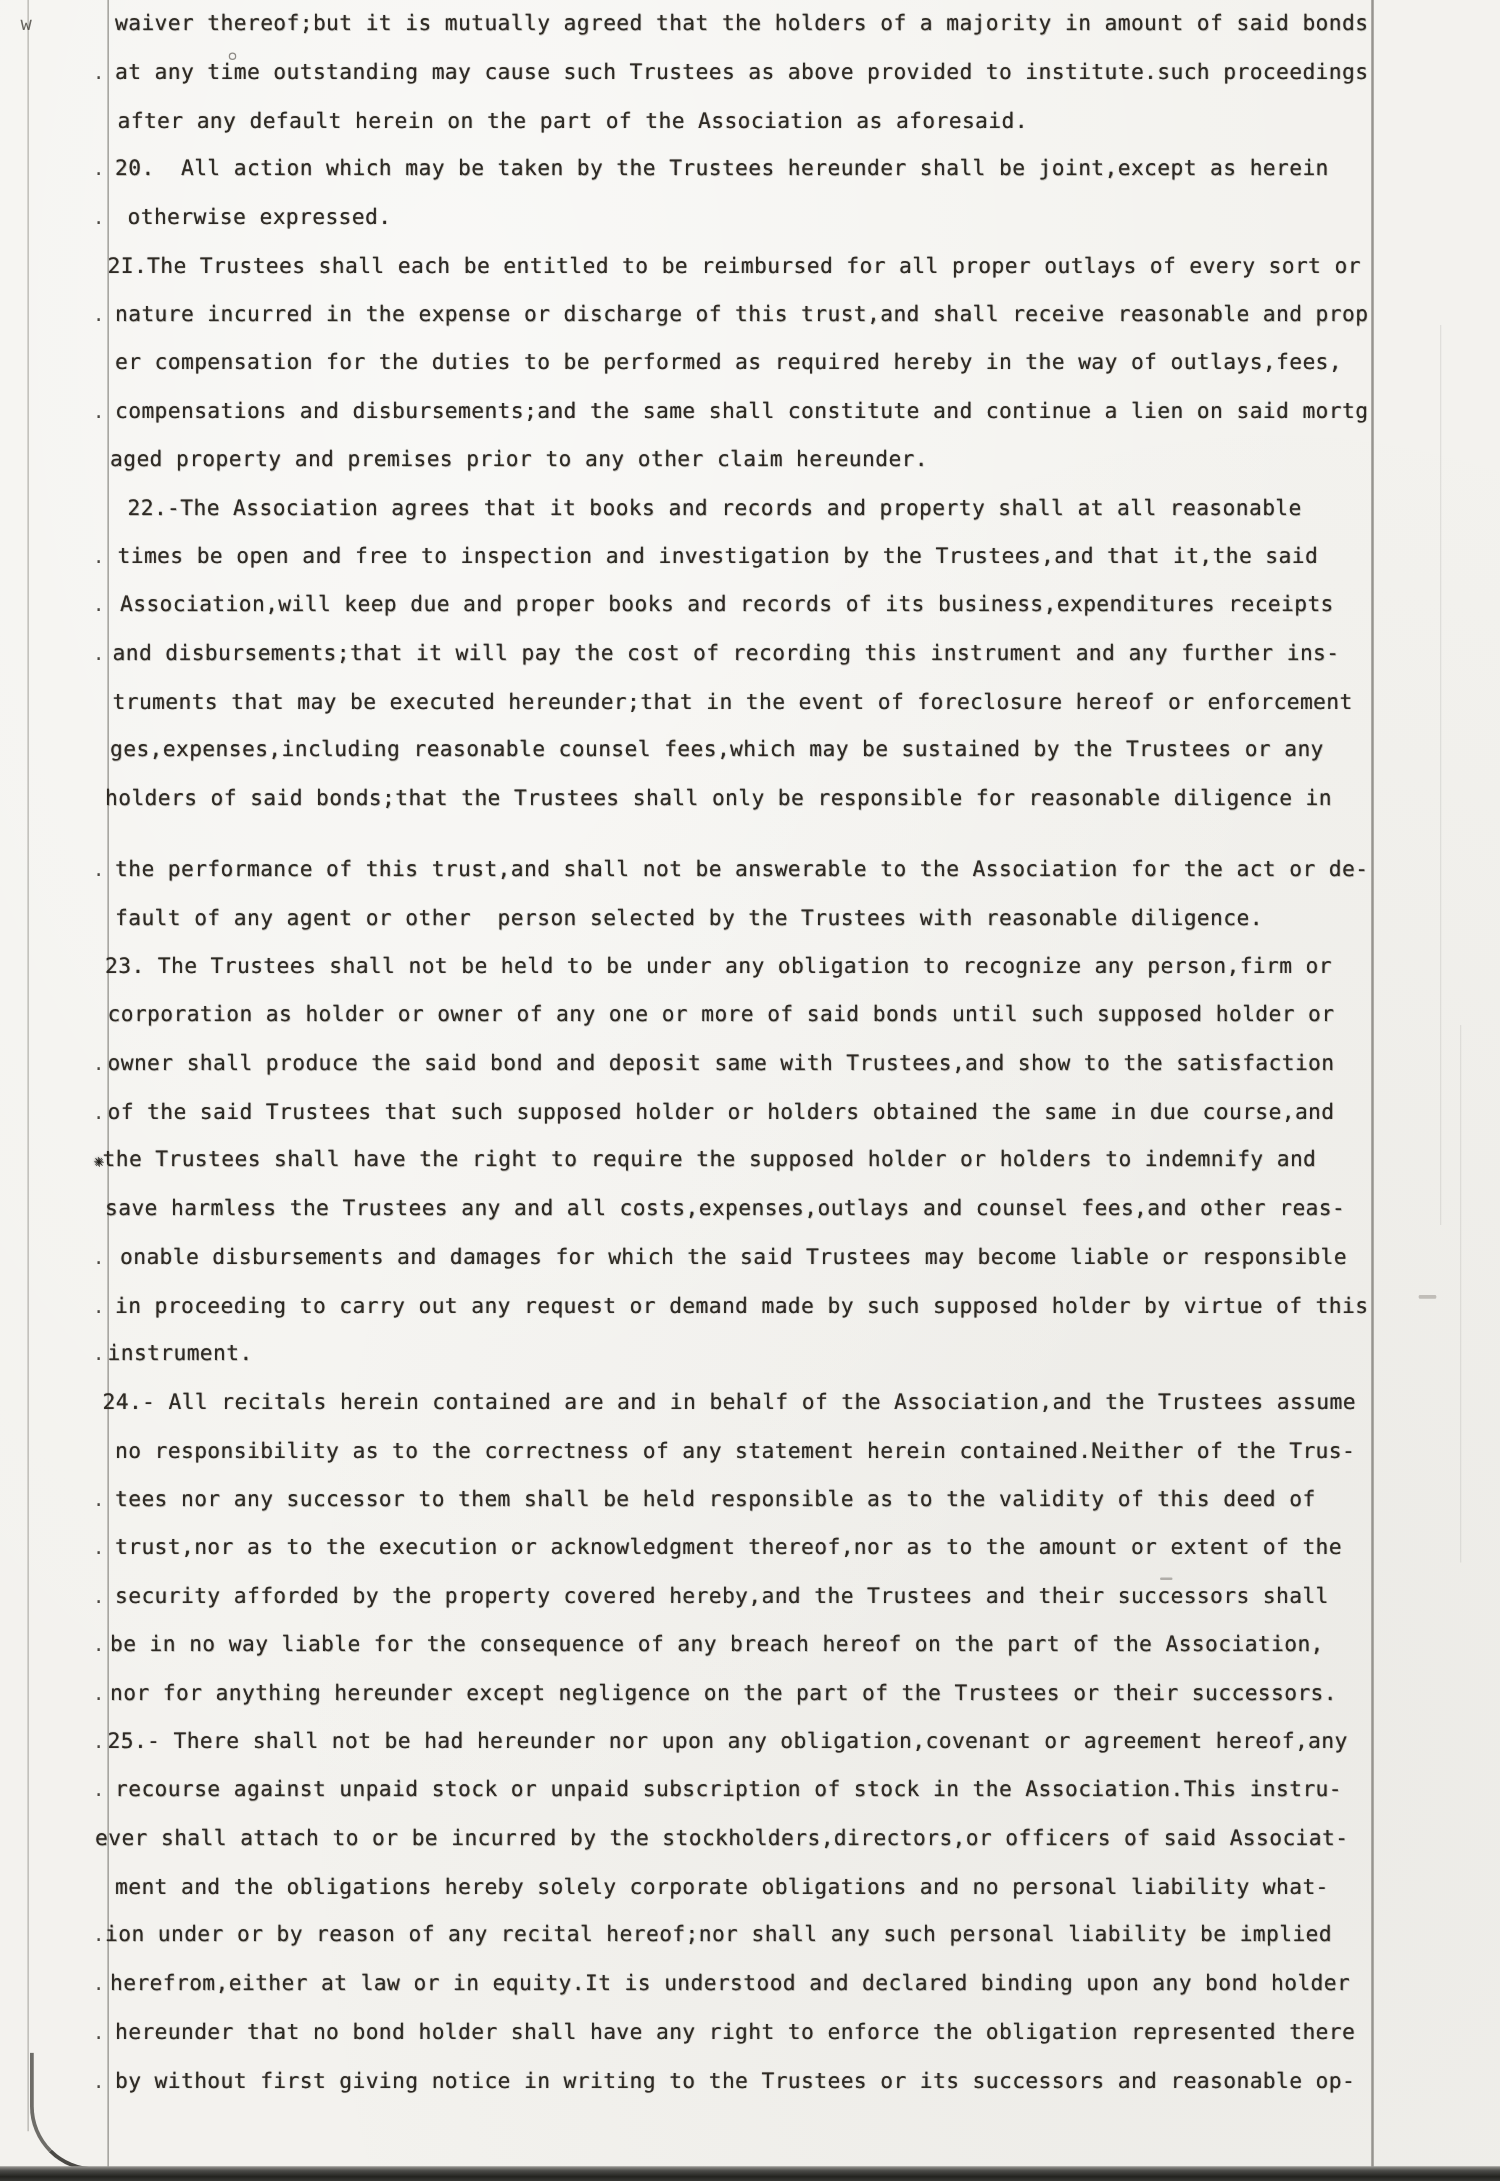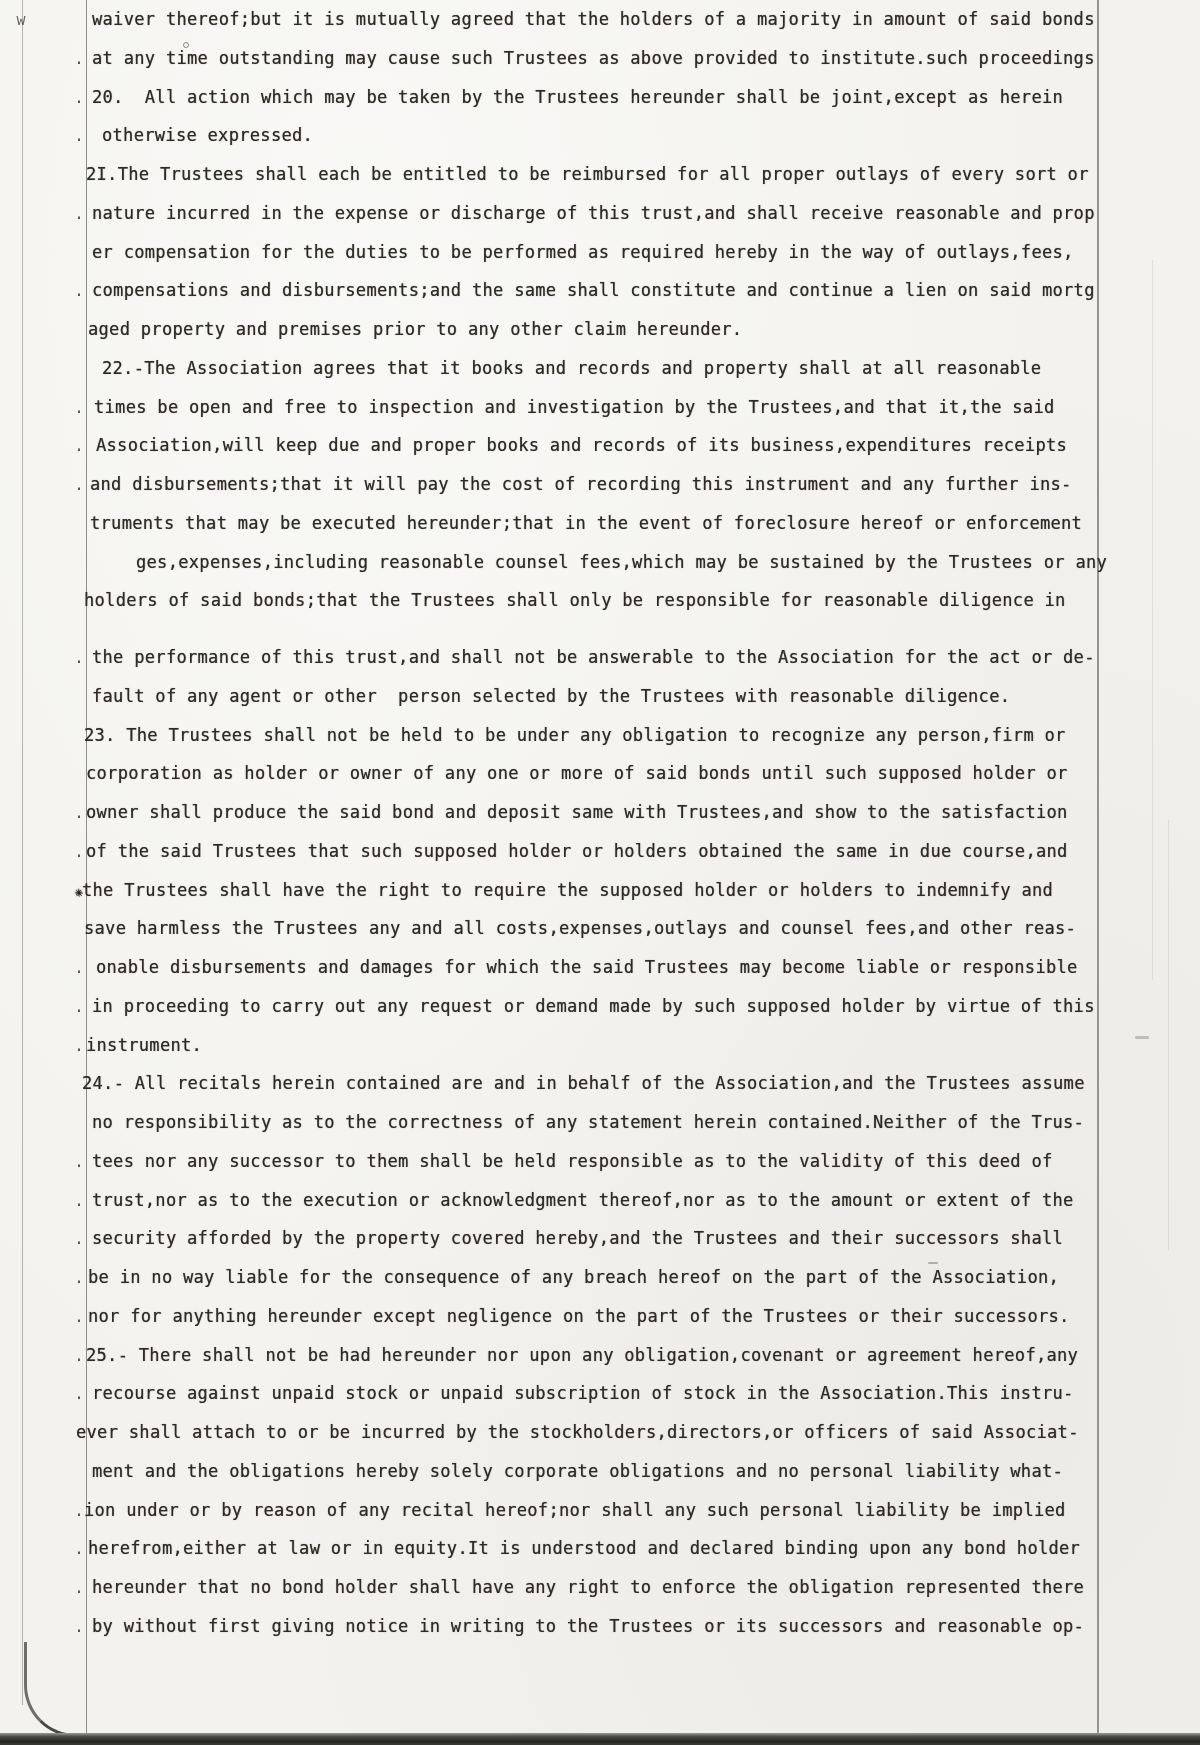--- a/index.html
+++ b/index.html
@@ -47,33 +47,34 @@
 
 <div class="page">
   <div class="edge-line"></div>
   <div class="margin-rule"></div>
   <div class="right-rule"></div>
   <div class="streak s1"></div>
   <div class="streak s2"></div>
   <div class="text-block">
       <div class="line"><span class="mark far">w</span><span class="txt">waiver thereof;but it is mutually agreed that the holders of a majority in amount of said bonds</span></div>
       <div class="line"><span class="mark">.</span><span class="txt">at any time outstanding may cause such Trustees as above provided to institute.such proceedings</span></div>
+      <div class="line"><span class="mark"></span><span class="txt" style="margin-left: 2px;">after any default herein on the part of the Association as aforesaid.</span></div>
       <div class="line"><span class="mark">.</span><span class="txt">20.  All action which may be taken by the Trustees hereunder shall be joint,except as herein</span></div>
       <div class="line"><span class="mark">.</span><span class="txt" style="margin-left: -6px; padding-left: 16px;">otherwise expressed.</span></div>
       <div class="line"><span class="mark"></span><span class="txt" style="margin-left: -6px;">2I.The Trustees shall each be entitled to be reimbursed for all proper outlays of every sort or</span></div>
       <div class="line"><span class="mark">.</span><span class="txt">nature incurred in the expense or discharge of this trust,and shall receive reasonable and prop</span></div>
       <div class="line"><span class="mark"></span><span class="txt">er compensation for the duties to be performed as required hereby in the way of outlays,fees,</span></div>
       <div class="line"><span class="mark">.</span><span class="txt">compensations and disbursements;and the same shall constitute and continue a lien on said mortg</span></div>
       <div class="line"><span class="mark"></span><span class="txt" style="margin-left: -4px;">aged property and premises prior to any other claim hereunder.</span></div>
       <div class="line"><span class="mark"></span><span class="txt" style="margin-left: 10px;">22.-The Association agrees that it books and records and property shall at all reasonable</span></div>
       <div class="line"><span class="mark">.</span><span class="txt" style="margin-left: 2px; text-align: right;">times be open and free to inspection and investigation by the Trustees,and that it,the said</span></div>
       <div class="line"><span class="mark">.</span><span class="txt" style="margin-left: 4px;">Association,will keep due and proper books and records of its business,expenditures receipts</span></div>
       <div class="line"><span class="mark">.</span><span class="txt" style="margin-left: -2px;">and disbursements;that it will pay the cost of recording this instrument and any further ins-</span></div>
       <div class="line"><span class="mark"></span><span class="txt" style="margin-left: -2px;">truments that may be executed hereunder;that in the event of foreclosure hereof or enforcement</span></div>
-      <div class="line"><span class="mark"></span><span class="txt" style="margin-left: -4px; padding-left: 48px;">ges,expenses,including reasonable counsel fees,which may be sustained by the Trustees or any</span></div>
+      <div class="line"><span class="mark"></span><span class="txt" style="margin-left: -4px;">ges,expenses,including reasonable counsel fees,which may be sustained by the Trustees or any</span></div>
       <div class="line"><span class="mark"></span><span class="txt" style="margin-left: -8px;">holders of said bonds;that the Trustees shall only be responsible for reasonable diligence in</span></div>
       <div class="line gap"><span class="mark">.</span><span class="txt">the performance of this trust,and shall not be answerable to the Association for the act or de-</span></div>
       <div class="line"><span class="mark"></span><span class="txt">fault of any agent or other  person selected by the Trustees with reasonable diligence.</span></div>
       <div class="line"><span class="mark"></span><span class="txt" style="margin-left: -8px;">23. The Trustees shall not be held to be under any obligation to recognize any person,firm or</span></div>
       <div class="line"><span class="mark"></span><span class="txt" style="margin-left: -6px;">corporation as holder or owner of any one or more of said bonds until such supposed holder or</span></div>
       <div class="line"><span class="mark">.</span><span class="txt" style="margin-left: -6px;">owner shall produce the said bond and deposit same with Trustees,and show to the satisfaction</span></div>
       <div class="line"><span class="mark">.</span><span class="txt" style="margin-left: -6px;">of the said Trustees that such supposed holder or holders obtained the same in due course,and</span></div>
       <div class="line"><span class="mark blob">✳</span><span class="txt" style="margin-left: -10px;">the Trustees shall have the right to require the supposed holder or holders to indemnify and</span></div>
       <div class="line"><span class="mark"></span><span class="txt" style="margin-left: -8px;">save harmless the Trustees any and all costs,expenses,outlays and counsel fees,and other reas-</span></div>
       <div class="line"><span class="mark">.</span><span class="txt" style="margin-left: 4px;">onable disbursements and damages for which the said Trustees may become liable or responsible</span></div>

